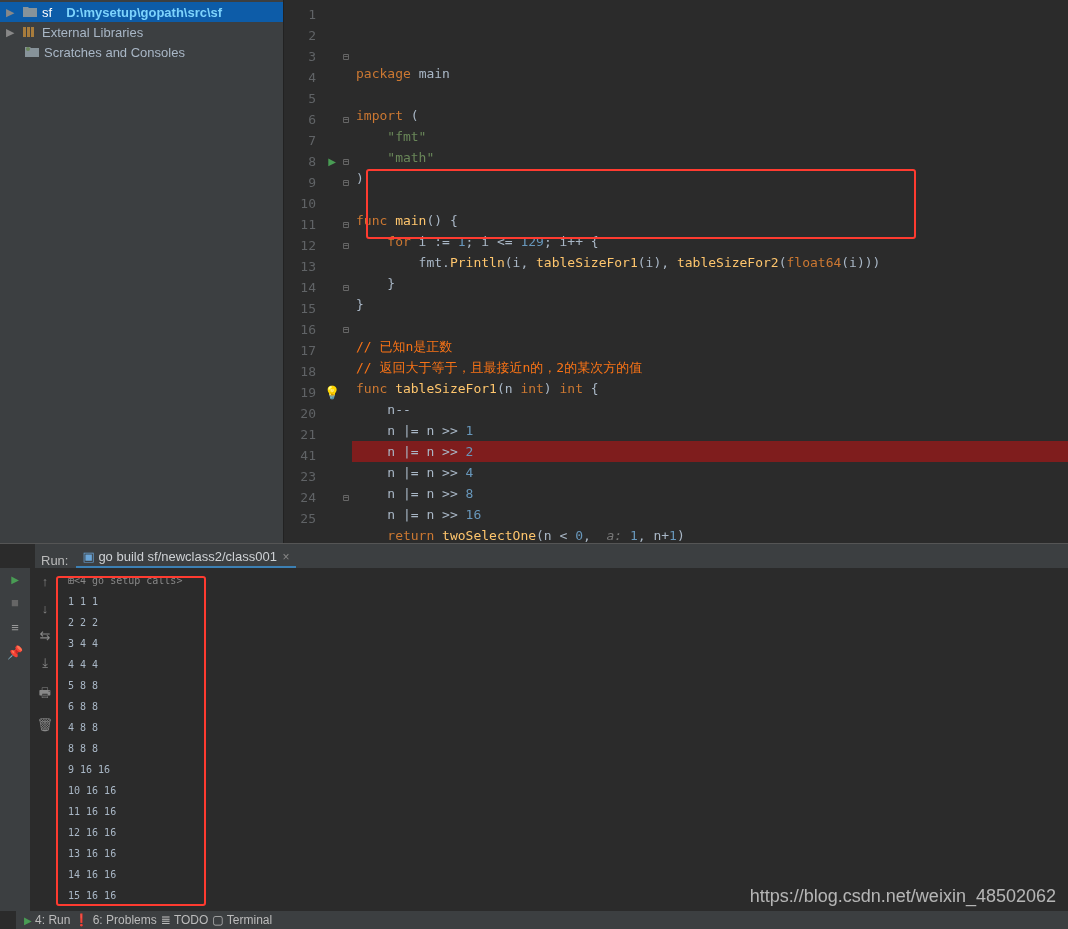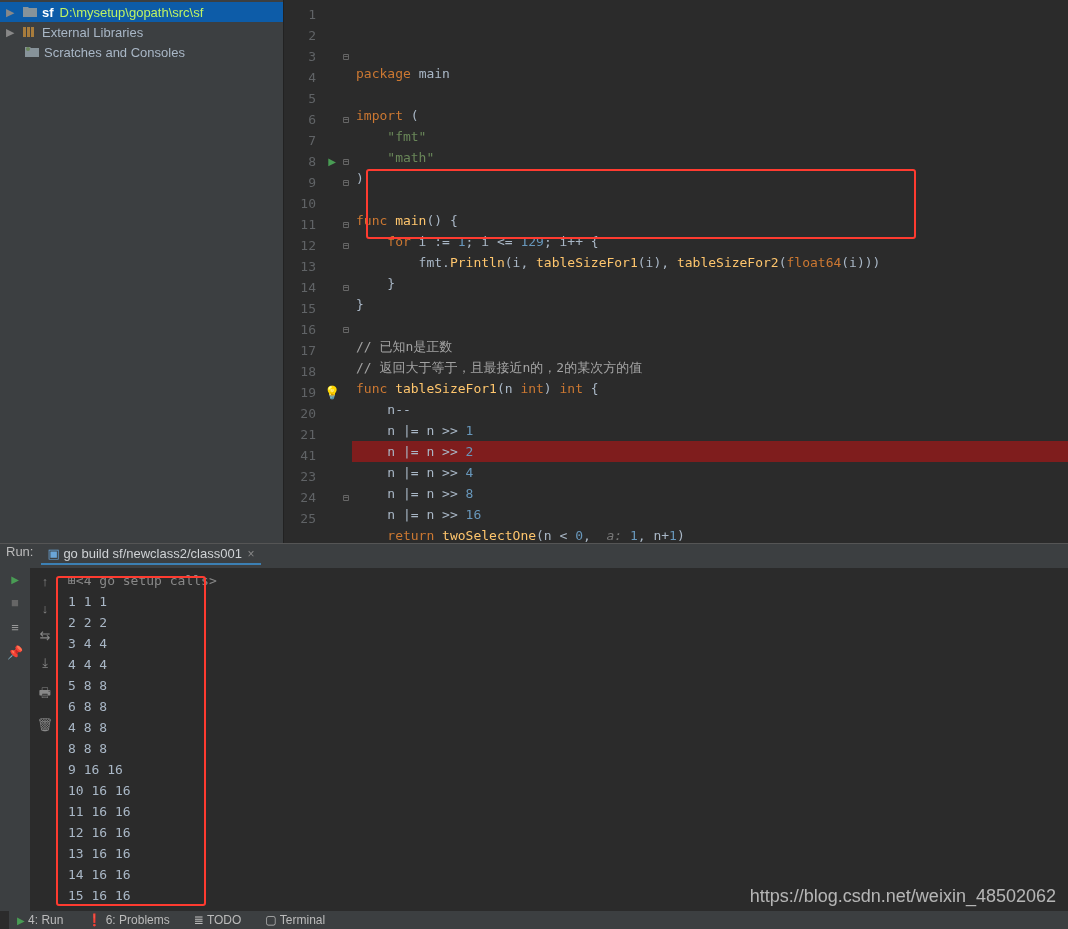--- a/index.html
+++ b/index.html
@@ -33,53 +33,53 @@
   .run-col { width:16px; padding-top:4px; line-height:21px; }
   .run-col div { height:21px; display:flex; align-items:center; justify-content:center; }
   .code-lines { flex:1; font-family: Consolas, monospace; font-size:13px; line-height:21px; white-space:pre; position:relative;}
   .code-lines .line { height:21px; padding-left:4px; }
   .line.hl { background:#7f1d1d; }
   .kw { color:#cc7832; }
   .str { color:#6a8759; }
   .num { color:#6897bb; }
   .fn { color:#ffc66d; }
   .op { color:#a9b7c6; }
-  .cm { color:#a3a3a3; }
+  .cm { color:#f97316; }
   .ty { color:#cc7832; }
   .pn { color:#a9b7c6; }
   .hint { color:#787878; font-style:italic;}
   .bulb { color:#ffc66d; font-size:13px; }
   .green-tri { color:#499c54; font-size:10px;}
   .redbox1 { position:absolute; border:2px solid #ff3b30; border-radius:3px; }
   .breadcrumb { height:18px; background:#3c3f41; color:#999; font-size:12px; padding-left:38px; font-family:Consolas,monospace;}
   .run-panel { height: 368px; background:#2b2b2b; border-top:1px solid #555; position:relative;}
-  .run-header { height:24px; background:#3c3f41; display:flex; align-items:flex-start; padding-left:6px; gap:8px; color:#bbb;}
+  .run-header { height:24px; background:#3c3f41; display:flex; align-items:flex-end; padding-left:6px; gap:8px; color:#bbb;margin-left:35px;}
   .run-tab { border-bottom:2px solid #3c80b4; padding:2px 6px; color:#cfd2d5;}
   .run-body { display:flex; height:calc(100% - 24px);}
   .run-tools { width:30px; background:#3c3f41; display:flex; flex-direction:column; align-items:center; padding-top:6px; gap:10px; color:#999;}
   .run-tools2 { width:30px; background:#2b2b2b; display:flex; flex-direction:column; align-items:center; padding-top:6px; gap:12px; color:#888;}
-  .console { flex:1; font-family:Consolas,monospace; font-size:13px; line-height:21px; color:#a9b7c6; padding-left:8px; padding-top:2px; position:relative;}
-  .bottom-bar { position:absolute; bottom:0; left:9px; right:0; height:18px; background:#3c3f41; display:flex; align-items:center; color:#bbb; font-size:12px; gap:24px; padding-left:8px;}
+  .console { flex:1; font-family:Consolas,monospace; font-size:10px; line-height:21px; color:#a9b7c6; padding-left:8px; padding-top:2px; position:relative;}
+  .bottom-bar { position:absolute; bottom:0; left:16px; right:0; height:18px; background:#3c3f41; display:flex; align-items:center; color:#bbb; font-size:12px; gap:4px; padding-left:8px;}
   .watermark { position:absolute; right:12px; bottom:22px; color:rgba(255,255,255,0.65); font-size:18px;}
   .close-x { color:#888; font-size:12px; margin-left:2px;}
 </style>
 </head>
 <body>
 
 <div class="top-area">
   <div class="sidebar">
     <div class="tree-row sel">
       <span class="chev">▶</span>
       <span class="folder-icon">
         <svg width="14" height="12" viewBox="0 0 14 12">
             <path fill="#87939a" d="M0 1h5l1 1h8v9H0z"></path>
           </svg>
       </span>
-      <span style="font-weight:bold;margin-right:6px;">sf</span>
-      <span style="color:#bef264;">D:\mysetup\gopath\src\sf</span>
+      <span style="font-weight:normal;margin-right:14px;">sf</span>
+      <span style="color:#7dd3fc;font-weight:bold;">D:\mysetup\gopath\src\sf</span>
     </div>
     <div class="tree-row" style="padding-left:6px;">
       <span class="chev">▶</span>
       <span class="folder-icon">
         <svg width="14" height="12" viewBox="0 0 14 12">
             <rect width="3" height="10" x="0" y="1" fill="#a87c3c"></rect>
             <rect width="3" height="10" x="4" y="1" fill="#a87c3c"></rect>
             <rect width="3" height="10" x="8" y="1" fill="#a87c3c"></rect>
           </svg>
       </span>

